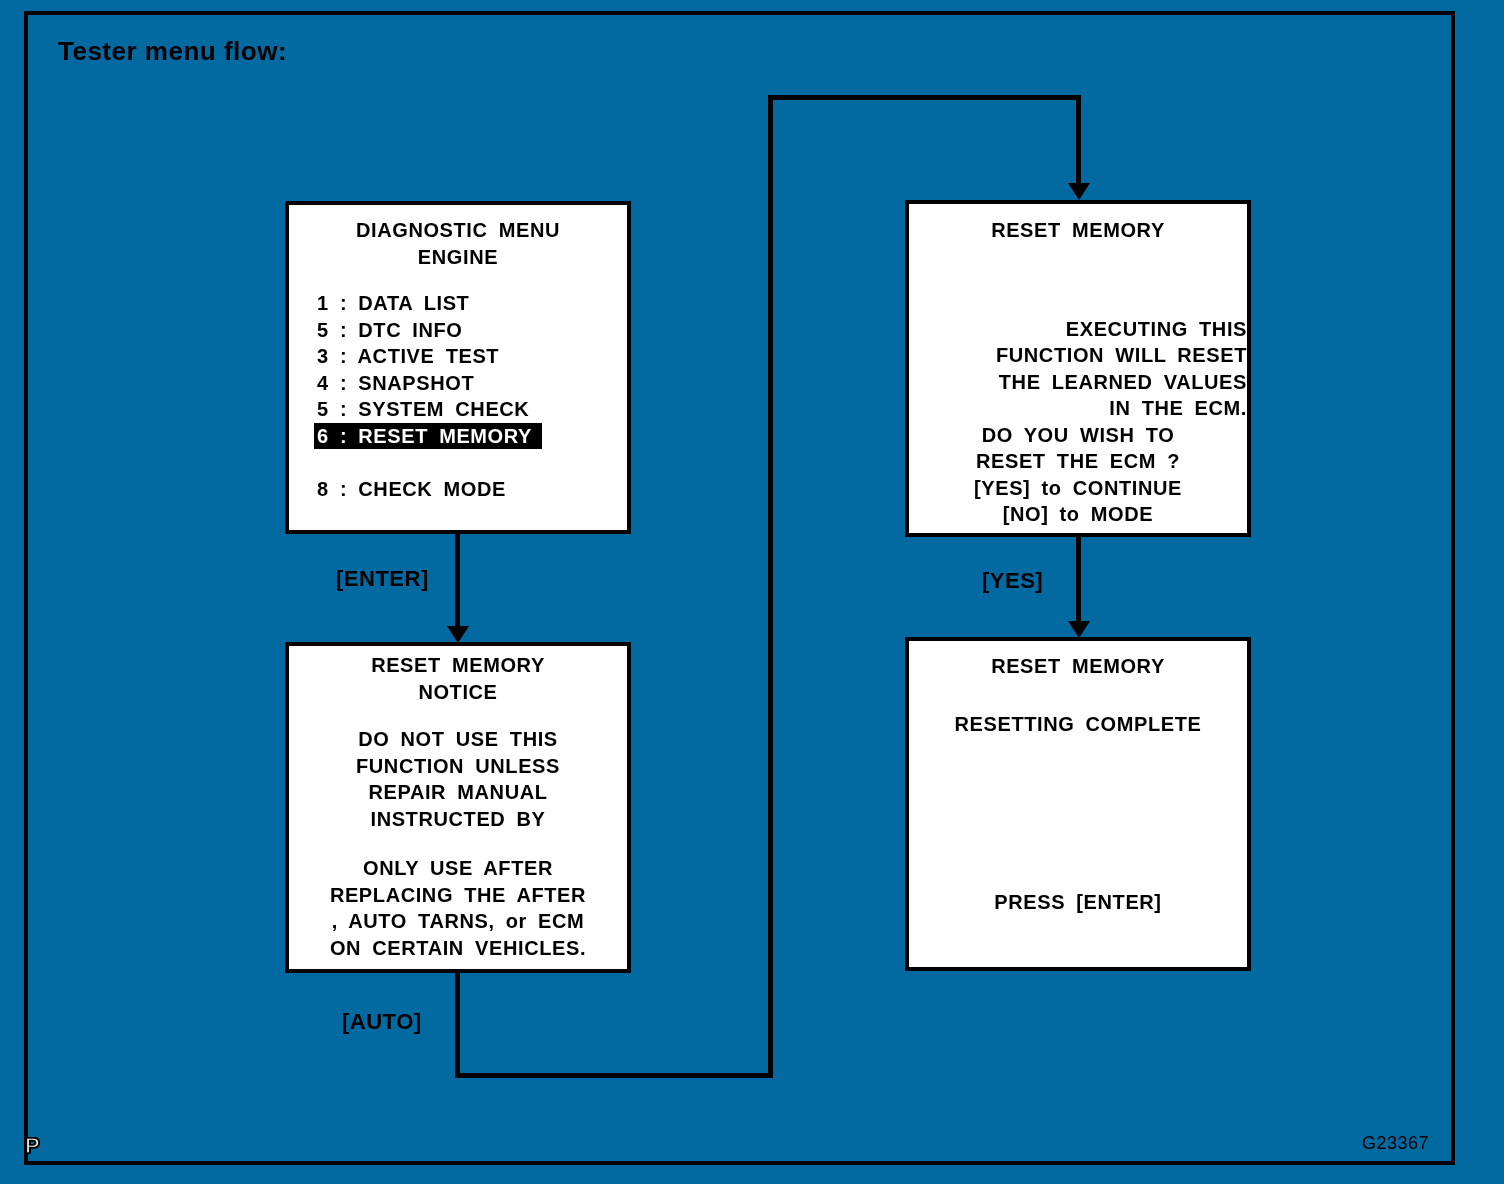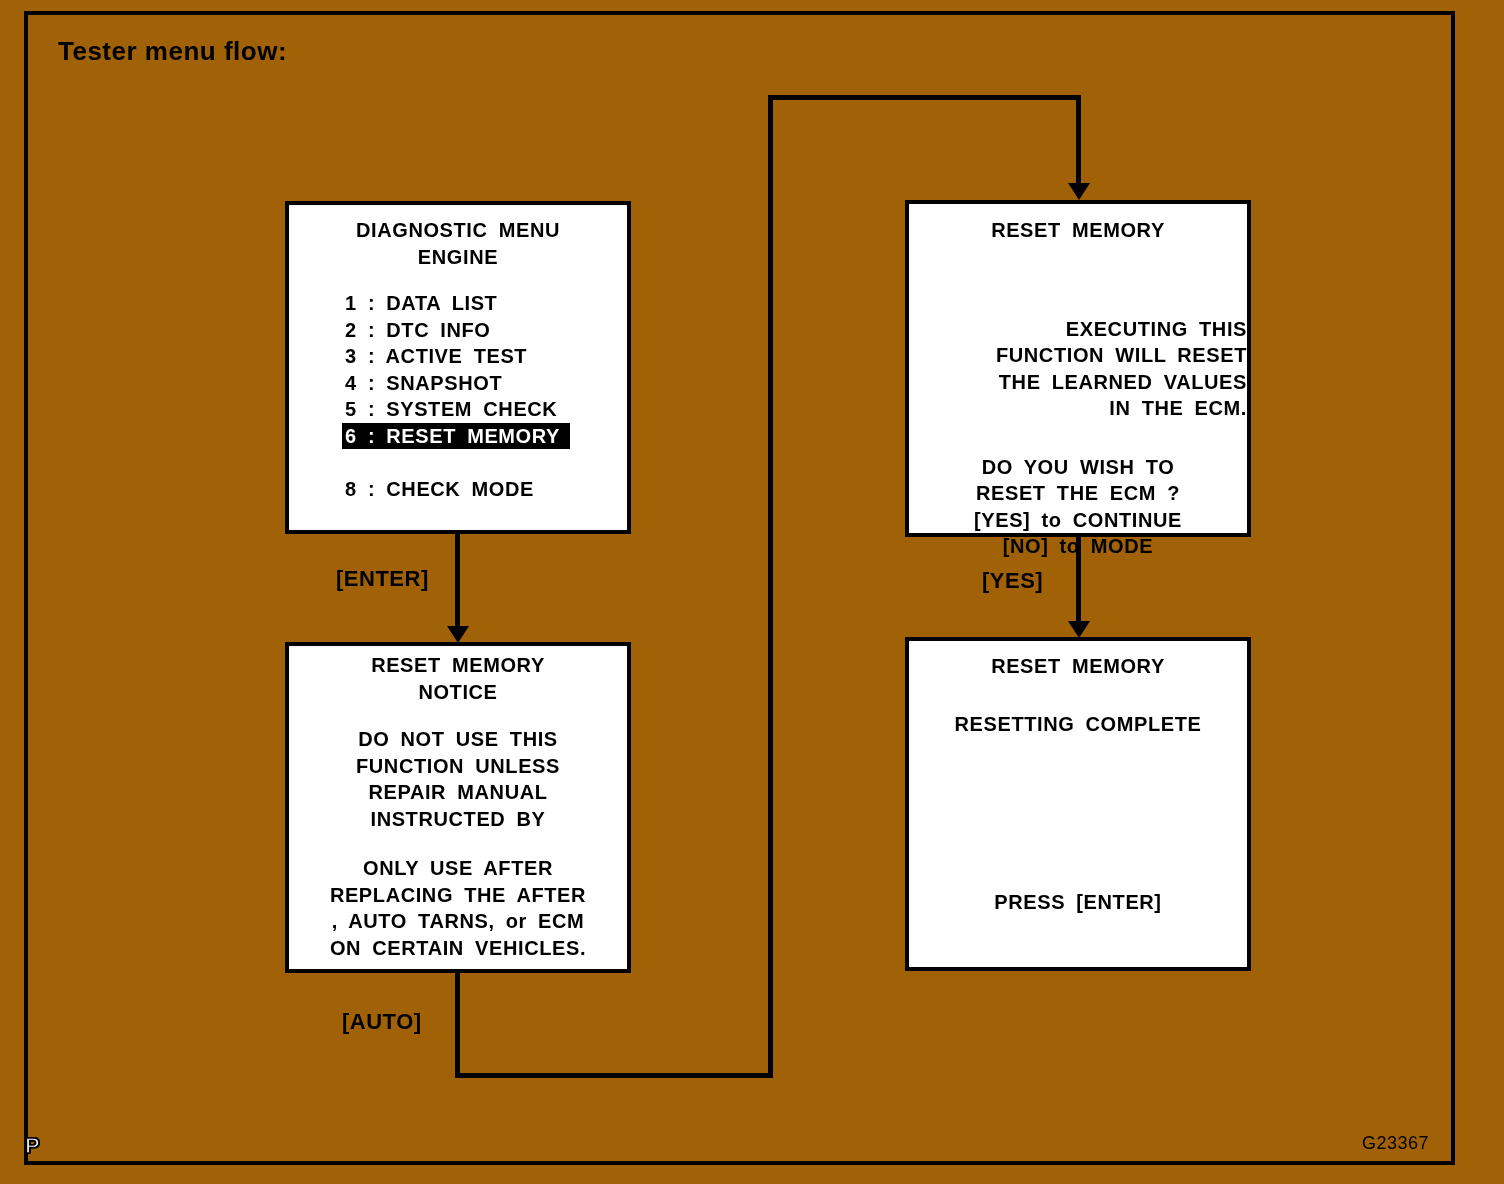--- a/index.html
+++ b/index.html
@@ -2,21 +2,21 @@
 <html><head>
 <meta charset="utf-8">
 <style>
   * { margin:0; padding:0; box-sizing:border-box; }
   html,body { background:#ffffff; }
   body { font-family:"Liberation Sans", sans-serif; color:#000; }
 
   .page {
     position:relative;
     width:1504px; height:1184px;
-    background:#a16207;
+    background:#0369a1;
     overflow:hidden;
   }
 
   .outer-border {
     position:absolute;
     left:24px; top:11px;
     width:1431px; height:1154px;
     border:4px solid #000;
   }
 
@@ -40,37 +40,37 @@
     letter-spacing:0.6px;
     word-spacing:5px;
     text-align:center;
   }
   .box-a { left:285px; top:201px; height:333px; }
   .box-b { left:285px; top:642px; height:331px; }
   .box-c { left:905px; top:200px; height:337px; }
   .box-d { left:905px; top:637px; height:334px; }
 
   .box-a .screen-title { padding-top:12px; }
-  .menu-list { margin-top:20px; text-align:left; padding-left:56px; }
+  .menu-list { margin-top:20px; text-align:left; padding-left:28px; }
   .menu-item { white-space:nowrap; }
   .menu-item.highlighted {
     display:inline-block;
     background:#000; color:#fff;
     padding:0 10px 0 3px;
     margin-left:-3px;
   }
   .menu-item.gap-above { margin-top:27px; }
 
   .box-b .screen-title { padding-top:6px; }
   .box-b .para-1 { margin-top:21px; }
   .box-b .para-2 { margin-top:23px; }
 
   .box-c .screen-title { padding-top:13px; }
   .box-c .para-1 { margin-top:72px;text-align:right; }
-  .box-c .para-2 { margin-top:32px; }
+  .box-c .para-2 { }
 
   .box-d .screen-title { padding-top:12px; }
   .box-d .status-line { margin-top:31px; }
   .box-d .action-line { margin-top:152px; }
 
   
   .line { position:absolute; background:#000; }
   .arrowhead {
     position:absolute;
     width:0; height:0;
@@ -115,21 +115,21 @@
 
   <div class="page-title">Tester menu flow:</div>
 
   <div class="screen-box box-a">
     <div class="screen-title">
       <div>DIAGNOSTIC MENU</div>
       <div>ENGINE</div>
     </div>
     <div class="menu-list">
       <div class="menu-item">1 : DATA LIST</div>
-      <div class="menu-item">2 : DTC INFO</div>
+      <div class="menu-item">5 : DTC INFO</div>
       <div class="menu-item">3 : ACTIVE TEST</div>
       <div class="menu-item">4 : SNAPSHOT</div>
       <div class="menu-item">5 : SYSTEM CHECK</div>
       <div>
         <span class="menu-item highlighted">6 : RESET MEMORY</span>
       </div>
       <div class="menu-item gap-above">8 : CHECK MODE</div>
     </div>
   </div>
 

